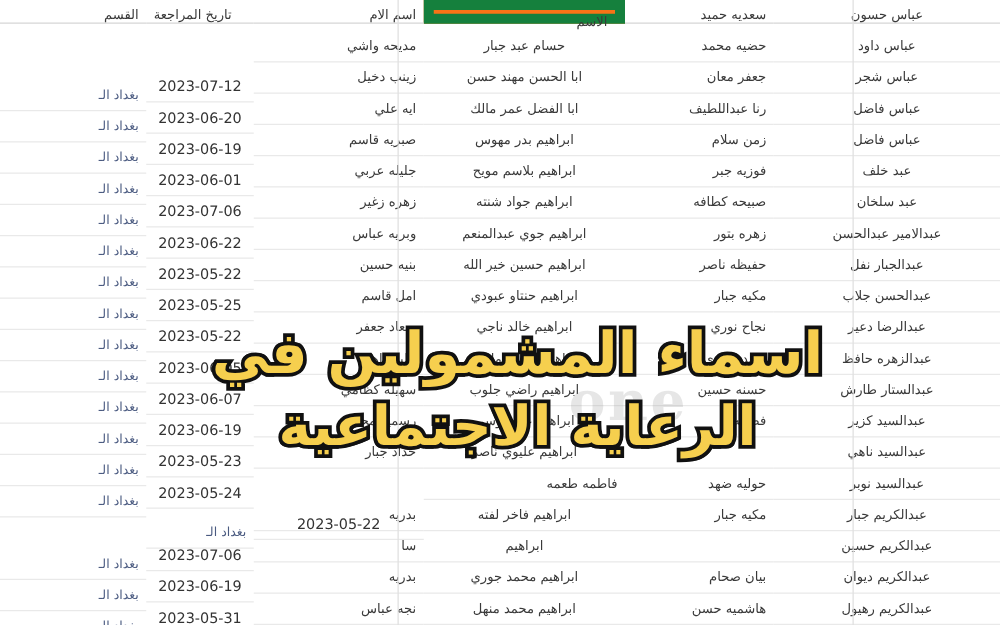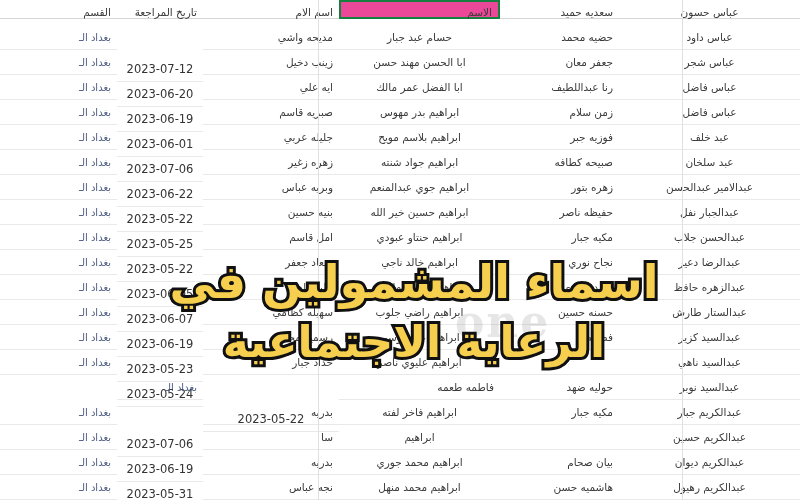--- a/index.html
+++ b/index.html
@@ -53,21 +53,21 @@
     border-bottom: 1px solid #e9e9e9;
     padding: 0 6px;
     white-space: nowrap;
     overflow: hidden;
     text-overflow: clip;
   }
 
   .cell.name      { text-align: center; }
   .cell.mother    { text-align: right; }
   .cell.date      { text-align: center; direction: ltr; font-size: 11.5px; color: #333; margin-top: 32px; }
-  .cell.dept      { text-align: right; font-size: 10px; color: #4a5a80; }
+  .cell.dept      { text-align: right; font-size: 10px; color: #4a5a80; margin-top: 39px; }
 
   
   .vrule {
     position: absolute;
     top: 0;
     bottom: 0;
     width: 1px;
     background: #e0e0e0;
   }
   .vrule.v1 { right: 481px; }   
@@ -79,25 +79,25 @@
     line-height: 25px;
     box-sizing: border-box;
     font-size: 10.5px;
     color: #3a3a3a;
     padding: 0 6px;
     text-align: right;
     white-space: nowrap;
     border-bottom: 1px solid #d6d6d6;
   }
   .hdr.selected {
-    border: 2px solid #15803d;
+    border: 8px solid #15803d;
     line-height: 21px;
-    background: #ec4899;
-  }
-  .hdr.center { text-align: right; }
+    background: #f97316;
+  }
+  .hdr.center { text-align: left; }
 
   
   .watermark {
     position: absolute;
     left: 455px;
     top: 296px;
     font-size: 44px;
     font-weight: 700;
     color: rgba(140,140,140,0.22);
     letter-spacing: 2px;

